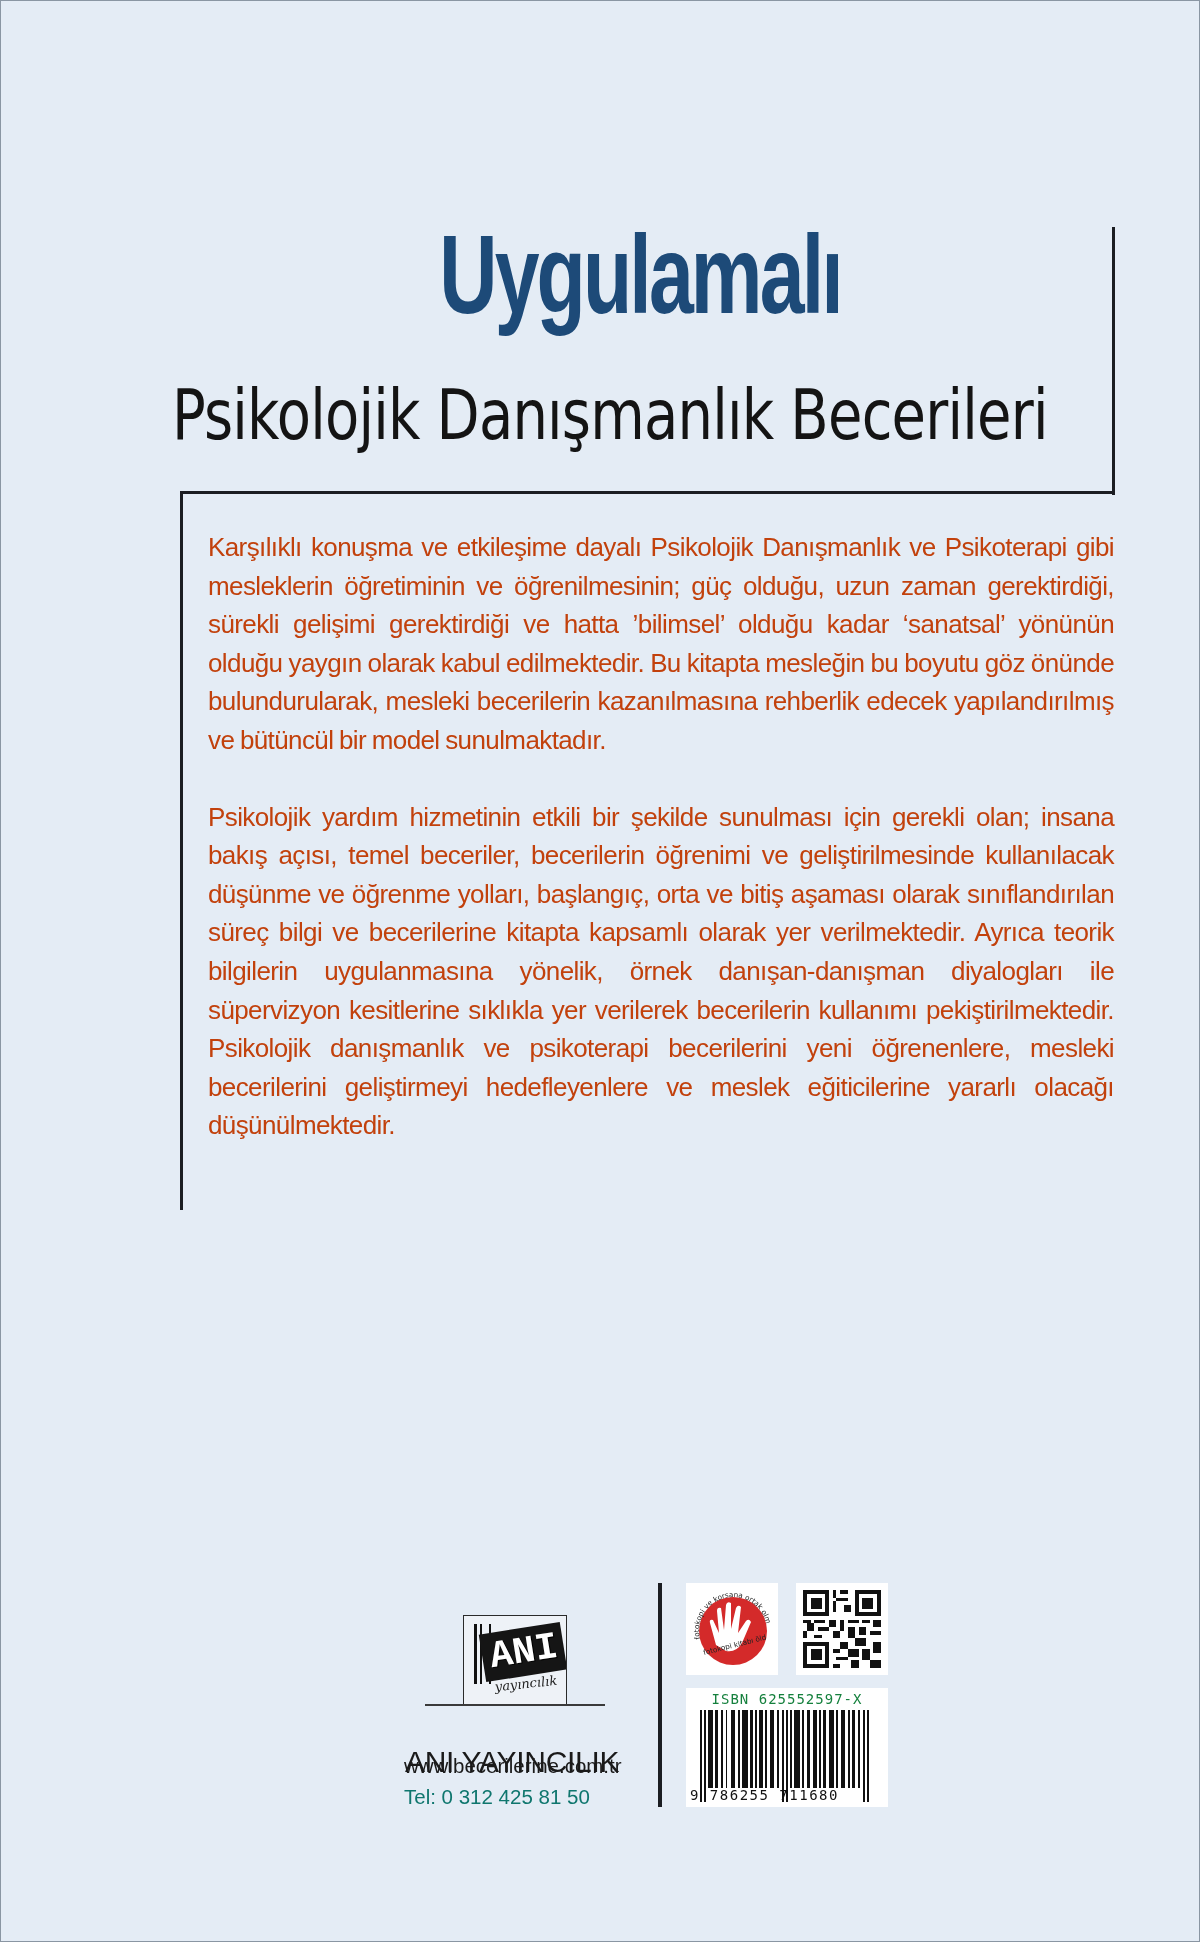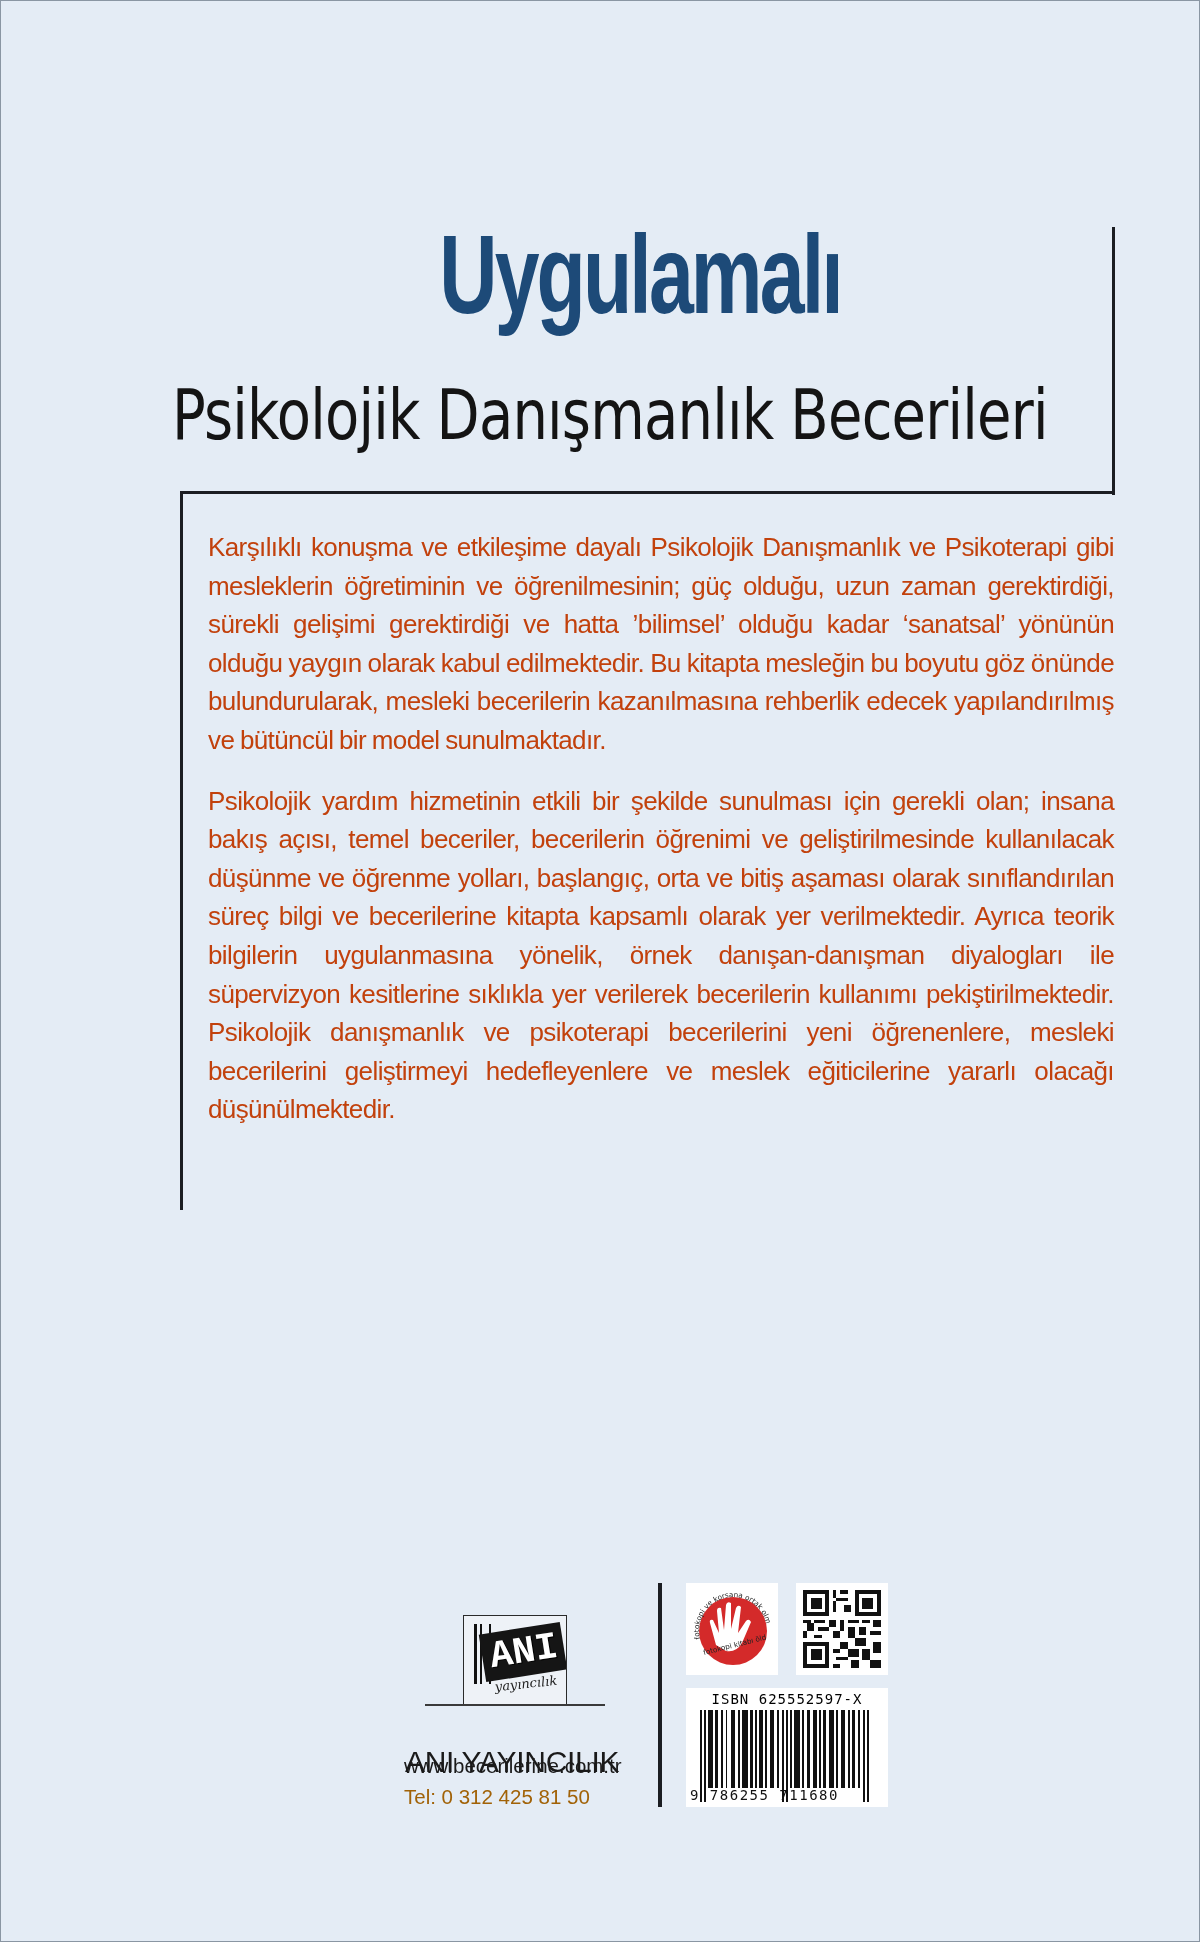--- a/index.html
+++ b/index.html
@@ -51,21 +51,21 @@
   }
   .para {
     margin:0;
     font-size:26px;
     line-height:38.6px;
     text-align:justify;
     text-align-last:left;
     letter-spacing:-0.6px;
     word-spacing:-1px;
   }
-  .para + .para { margin-top:22px; }
+  .para + .para { margin-top:38px; }
   .logo-box {
     position:absolute; left:463px; top:1615px; width:104px; height:90px;
     border:1.5px solid #2a2a2a; box-sizing:border-box; background:#eef2f7;
     overflow:hidden;
   }
   .logo-bars { position:absolute; left:10px; top:8px; width:12px; height:60px;
     border-left:3px solid #111; border-right:2px solid #111; }
   .logo-bars::after { content:""; position:absolute; left:3px; top:0; width:2px; height:60px; background:#111; }
   .logo-plate {
     position:absolute; left:18px; top:12px; width:82px; height:48px; background:#151515;
@@ -87,34 +87,34 @@
     position:absolute; left:405px; top:1710px; width:230px;
     font-family:Liberation Sans, sans-serif; font-size:30px; color:#1a1a1a;
     line-height:36px; letter-spacing:-0.3px;margin-top:34px;
   }
   .pub-web {
     position:absolute; left:404px; top:1753px;
     font-family:"Liberation Sans", sans-serif; font-size:20.5px; color:#1a1a1a; line-height:26px;
   }
   .pub-tel {
     position:absolute; left:404px; top:1784px;
-    font-family:"Liberation Sans", sans-serif; font-size:20.5px; color:#a16207; line-height:26px;
+    font-family:"Liberation Sans", sans-serif; font-size:20.5px; color:#0f766e; line-height:26px;
   }
   .divider { position:absolute; left:658px; top:1583px; width:4px; height:224px; background:#1b1d22; }
 
   .sticker {
     position:absolute; left:686px; top:1583px; width:92px; height:92px; background:#fff;
     overflow:hidden;
   }
   .sticker svg, .qr svg, .barcode svg { display:block; }
   .qr { position:absolute; left:796px; top:1583px; width:92px; height:92px; background:#fff; }
   .barcode { position:absolute; left:686px; top:1688px; width:202px; height:119px; background:#fff; }
   .isbn-label {
     position:absolute; left:0; top:3px; width:202px; text-align:center;
-    font-family:"DejaVu Sans Mono", monospace; font-size:14px; color:#000000; letter-spacing:1px;
+    font-family:"DejaVu Sans Mono", monospace; font-size:14px; color:#15803d; letter-spacing:1px;
     line-height:16px;
   }
   .ean-digits {
     position:absolute; left:4px; top:99px; width:196px;
     font-family:"DejaVu Sans Mono", monospace; font-size:14px; color:#111; line-height:16px;
     white-space:pre; letter-spacing:1.5px;
   }
 </style>
 </head>
 <body>

